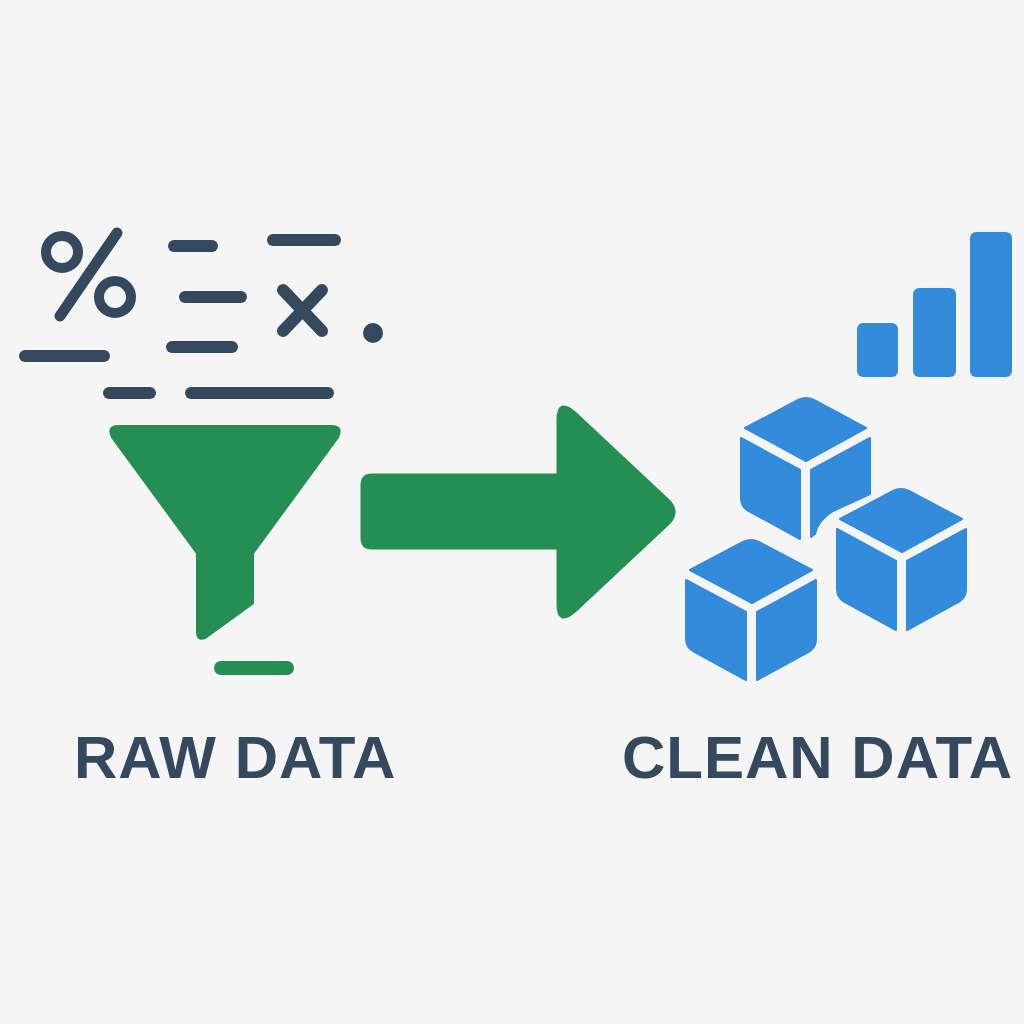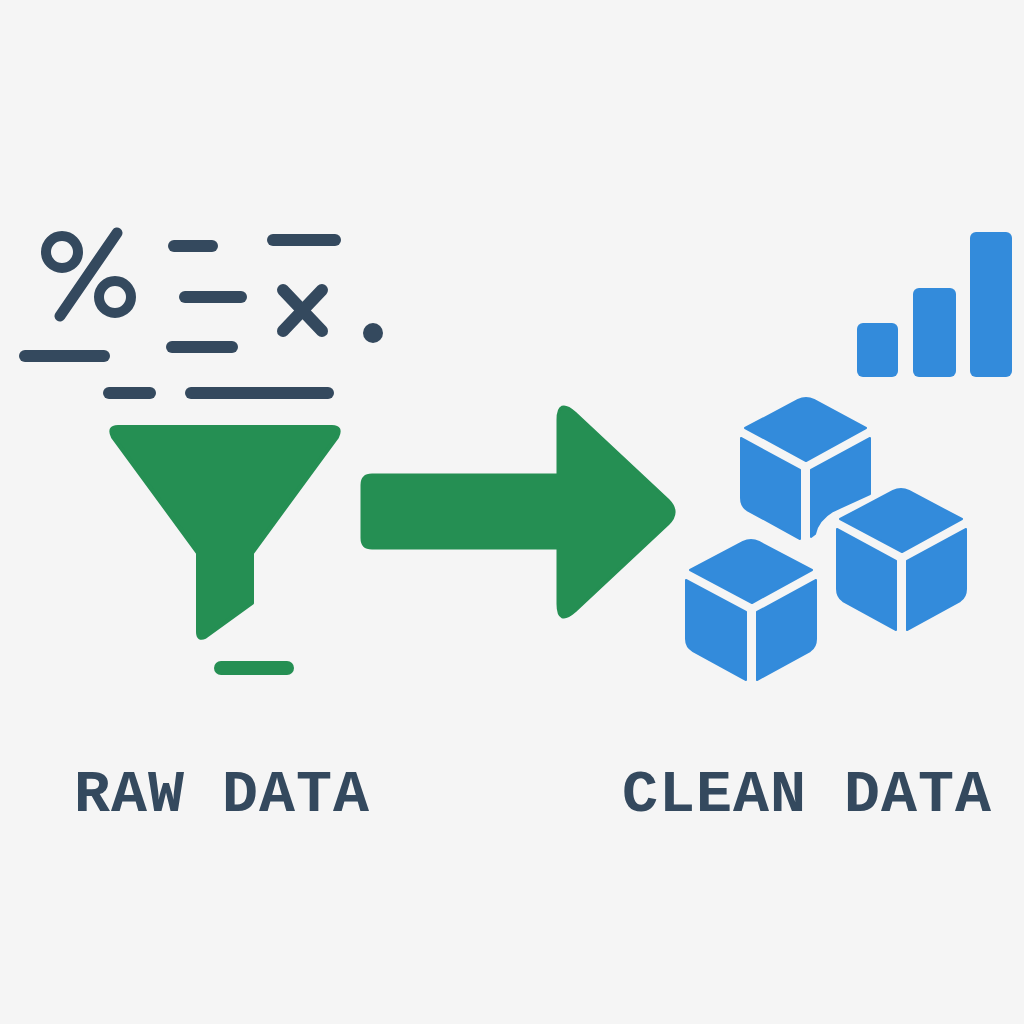--- a/index.html
+++ b/index.html
@@ -11,22 +11,21 @@
     font-family: "DejaVu Sans", "Liberation Sans", sans-serif;
   }
   .canvas { position: absolute; left: 0; top: 0; width: 1024px; height: 1024px; }
   .label {
     position: absolute;
     font-weight: bold;
     font-size: 60px;
     letter-spacing: 1px;
     line-height: 1;
     white-space: nowrap;
-    font-family: Liberation Mono, monospace;
-    margin-top: 37px;
+    font-family: Liberation Sans, sans-serif;
   }
   .label-raw { left: 74px; top: 728px; }
   .label-clean { left: 622px; top: 728px; }
 </style>
 </head>
 <body>
 
 <svg class="canvas" width="1024" height="1024" viewBox="0 0 1024 1024" xmlns="http://www.w3.org/2000/svg">
 
   <g fill="none" stroke="#34495e" stroke-linecap="round">

